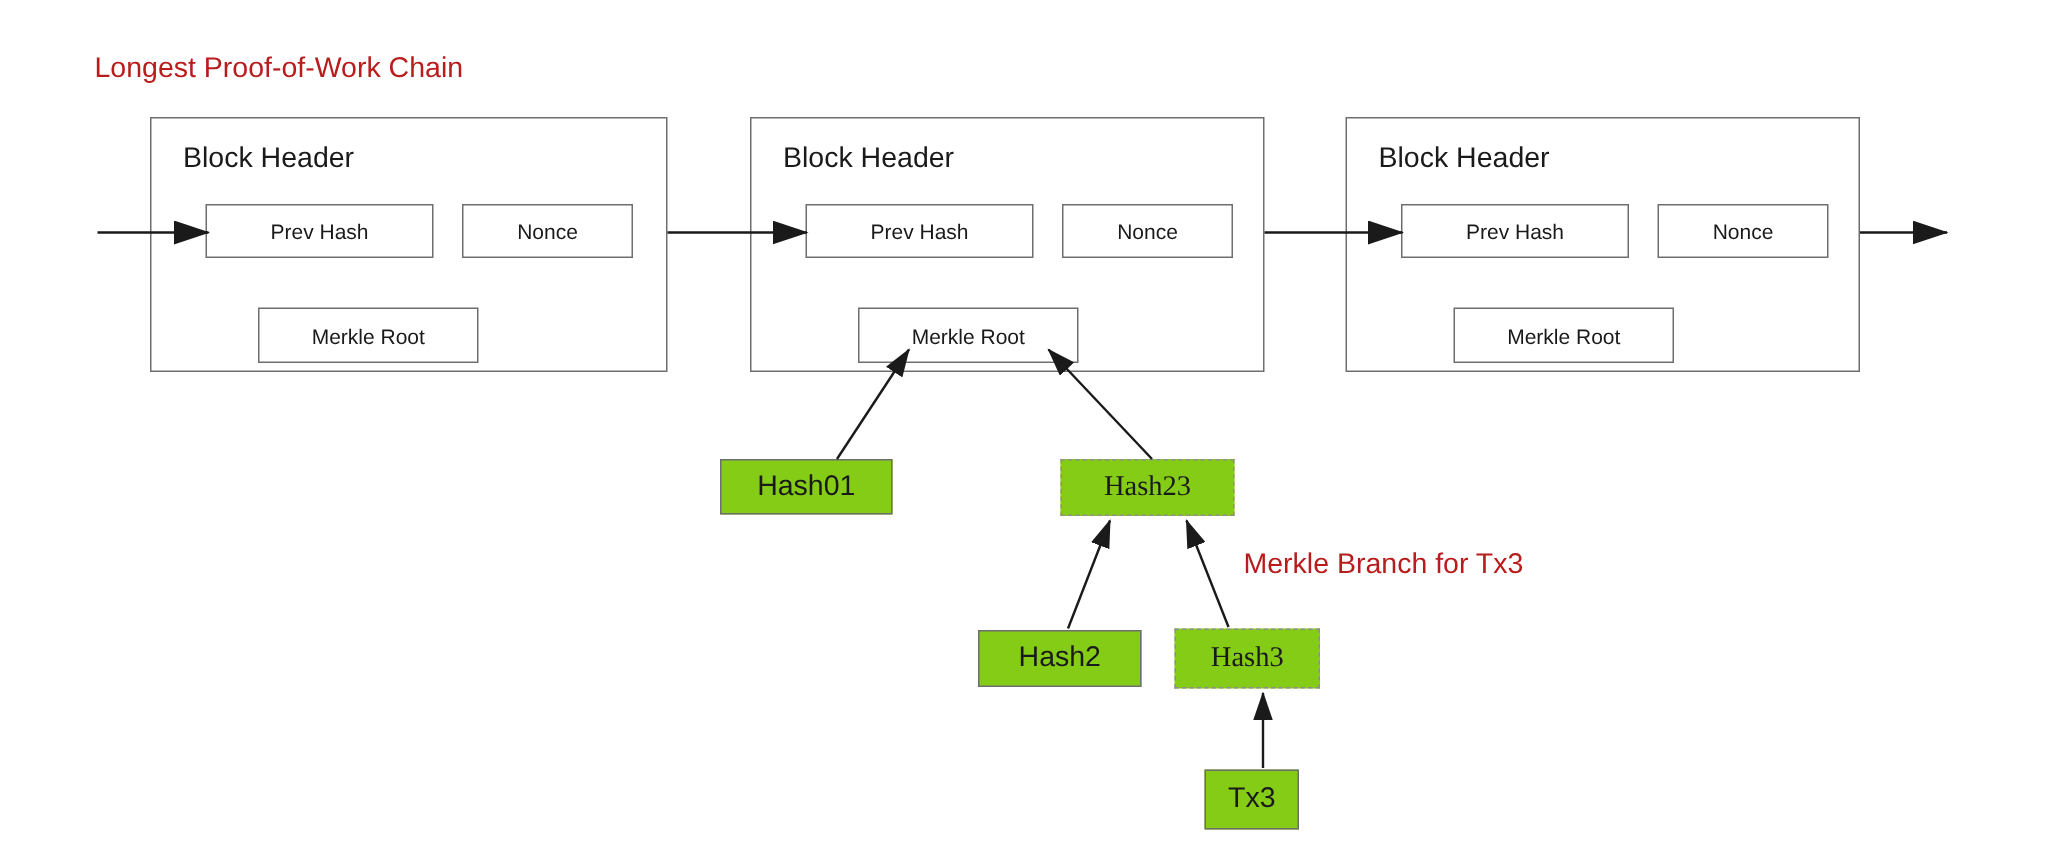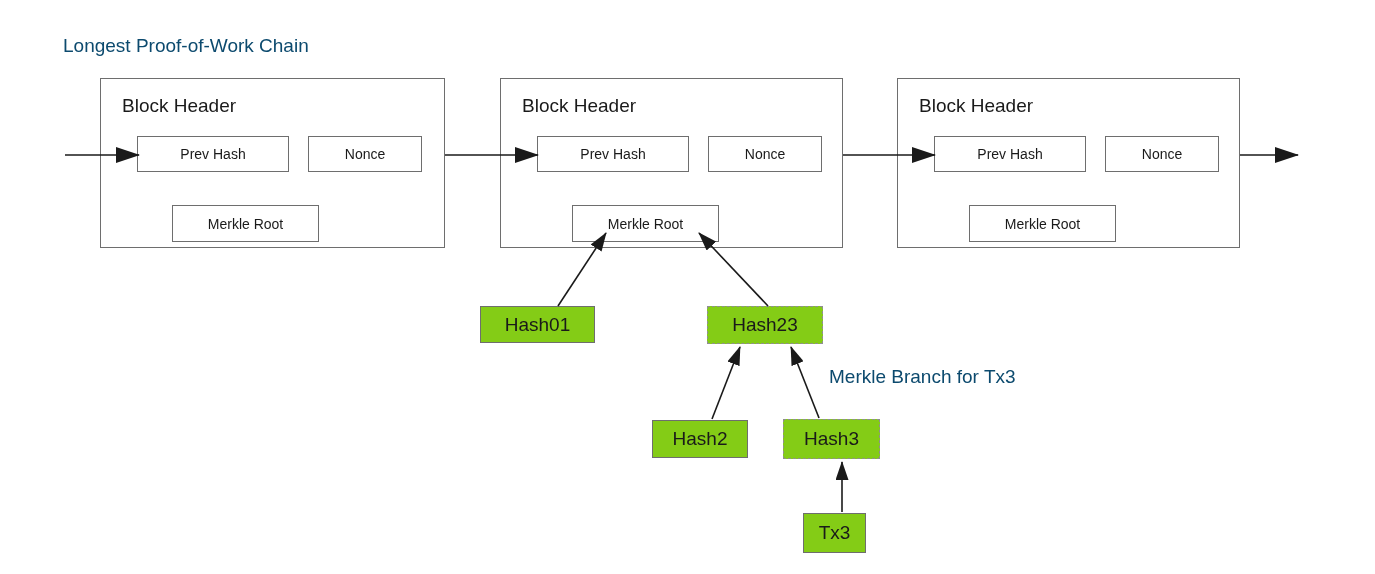--- a/index.html
+++ b/index.html
@@ -14,21 +14,21 @@
     background: #ffffff;
     font-family: "Liberation Sans", sans-serif;
     color: #1a1a1a;
     overflow: hidden;
   }
   .label {
     position: absolute;
     font-size: 19px;
     line-height: 22px;
     white-space: nowrap;
-    color: #0c4a6e;
+    color: #b91c1c;
   }
   .block {
     position: absolute;
     top: 78px;
     height: 170px;
     border: 1.5px solid #6e6e6e;
     box-sizing: border-box;
     background: #ffffff;
   }
   .block-title {
@@ -57,24 +57,24 @@
     position: absolute;
     box-sizing: border-box;
     background: #84cc16;
     display: flex;
     align-items: center;
     justify-content: center;
     font-size: 19px;
     white-space: nowrap;
   }
   .solid  { border: 1.5px solid #6e6e6e; }
-  .dashed { border: 1.5px dashed #8f8f8f; }
+  .dashed { border: 1.5px dashed #8f8f8f; font-family: Liberation Serif, serif; }
   .node-hash01 { left: 480px; top: 306px; width: 115px; height: 37px; }
   .node-hash23 { left: 707px; top: 306px; width: 116px; height: 38px; }
-  .node-hash2  { left: 652px; top: 420px; width: 96px;  height: 38px; }
+  .node-hash2  { left: 652px; top: 420px; width: 109px;  height: 38px; }
   .node-hash3  { left: 783px; top: 419px; width: 97px;  height: 40px; }
   .node-tx3    { left: 803px; top: 513px; width: 63px;  height: 40px; }
   .overlay {
     position: absolute;
     left: 0;
     top: 0;
     pointer-events: none;
   }
   .overlay line {
     stroke: #1a1a1a;

